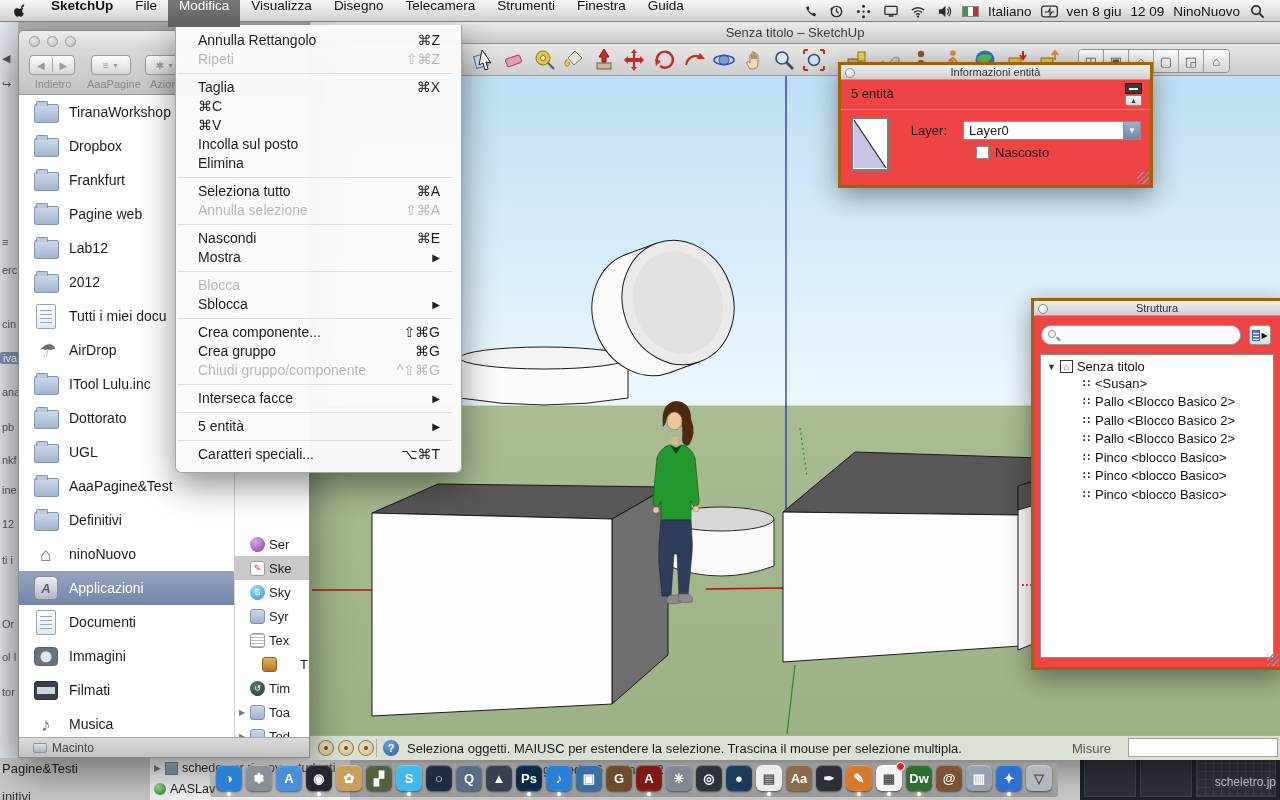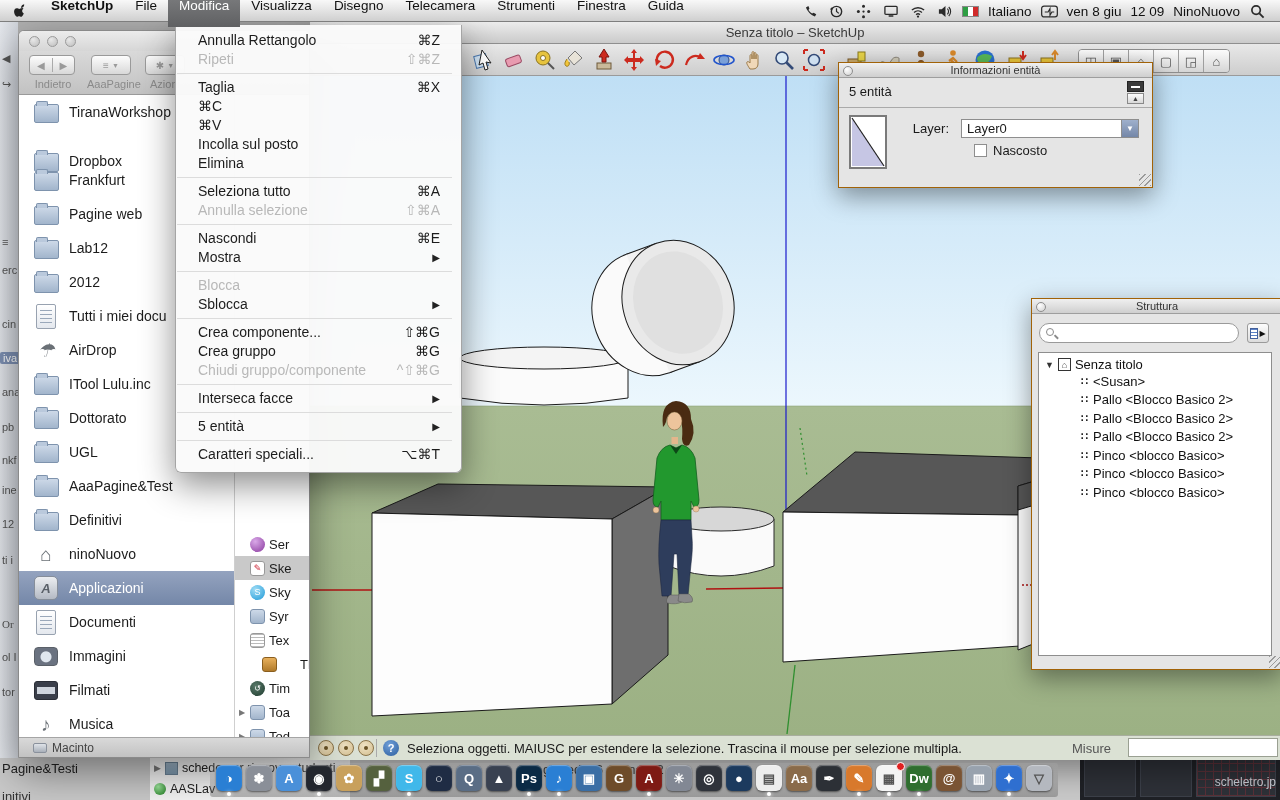--- a/index.html
+++ b/index.html
@@ -117,21 +117,21 @@
     background:radial-gradient(circle at 40% 35%, #efe3c4, #d3bd8e); }
   .st-badge::after { content:""; position:absolute; left:5px; top:5px; width:4px; height:4px; border-radius:50%; background:#6a5326; }
   .st-sep { position:absolute; left:66px; top:3px; width:1px; height:18px; background:#aaa; }
   .st-help { position:absolute; left:73px; top:4px; width:16px; height:16px; border-radius:50%; background:radial-gradient(circle at 40% 30%,#6f9fd8,#2d5e9e);
     color:#fff; font-size:11px; font-weight:bold; text-align:center; line-height:16px; }
   .st-msg { position:absolute; left:97px; top:5px; font-size:13px; color:#1a1a1a; white-space:nowrap; }
   .st-measure-label { position:absolute; left:762px; top:5px; font-size:13px; color:#555; }
   .st-measure { position:absolute; left:818px; top:2px; width:150px; height:19px; border:1px solid #9aa092; background:#fff; font-size:12px; padding:0 4px; }
 
   
-  .panel { position:absolute; background:#e5e5e5; border:1px solid #a16207; box-shadow:0 8px 24px rgba(0,0,0,0.4); z-index:30; }
+  .panel { position:absolute; background:#ef4444; border:3px solid #a16207; box-shadow:0 8px 24px rgba(0,0,0,0.4); z-index:30; }
   .p-title { position:relative; height:15px; background:linear-gradient(#f0f0f0,#cfcfcf); border-bottom:1px solid #9e9e9e;
     text-align:center; font-size:11px; color:#333; line-height:15px; }
   .p-close { position:absolute; left:4px; top:2.5px; width:10px; height:10px; border-radius:50%; border:1px solid #8e8e8e; background:radial-gradient(circle at 35% 30%,#fff,#d0d0d0); }
   .grip { position:absolute; right:1px; bottom:1px; width:12px; height:12px;
     background:repeating-linear-gradient(135deg, #9a9a9a 0 1px, transparent 1px 4px); }
 
   .entity-panel { left:838px; top:62px; width:315px; height:126px; }
   .ei-count { position:absolute; left:10px; top:21px; font-size:13px; color:#1a1a1a; }
   .ei-collapse { position:absolute; right:8px; top:18px; width:17px; height:24px; }
   .ei-collapse .t { position:absolute; left:0; top:0; width:17px; height:11px; background:#3a3a3a; border:1px solid #222; }
@@ -175,21 +175,21 @@
       <span style="top: 214px;">≡</span>
       <span style="top: 242px;">erc</span>
       <span style="top: 296px;">cin</span>
       <span class="hl" style="top: 330px;">iva</span>
       <span style="top: 364px;">ana</span>
       <span style="top: 399px;">pb</span>
       <span style="top: 432px;">nkf</span>
       <span style="top: 462px;">ine</span>
       <span style="top: 496px;">12</span>
       <span style="top: 532px;">ti i</span>
-      <span style="top: 596px; font-family: Liberation Serif, serif;">Or</span>
+      <span style="top: 596px;">Or</span>
       <span style="top: 629px;">ol I</span>
       <span style="top: 664px;">tor</span>
     </div>
 
   <div class="bottom-strip">
     <span class="bs-label1">Pagine&amp;Testi</span>
     <span class="bs-label2">initivi</span>
     <div class="bs-white">
       <div class="bs-row" style="top:3px;">
         <span class="bs-tri">▶</span>
@@ -494,21 +494,21 @@
       <span class="f-btn-label" style="left:124px; width:44px;">Azioni</span>
     </div>
     <div class="f-body">
       <div class="f-side" id="f-side">
           <div class="side-row" style="top: 0px;">
             <span class="side-ic">
               <i class="ic-folder"></i>
             </span>
             <span>TiranaWorkshop</span>
           </div>
-          <div class="side-row" style="top: 49px;">
+          <div class="side-row" style="top: 34px;">
             <span class="side-ic">
               <i class="ic-folder"></i>
             </span>
             <span>Dropbox</span>
           </div>
           <div class="side-row" style="top: 68px;">
             <span class="side-ic">
               <i class="ic-folder"></i>
             </span>
             <span>Frankfurt</span>

